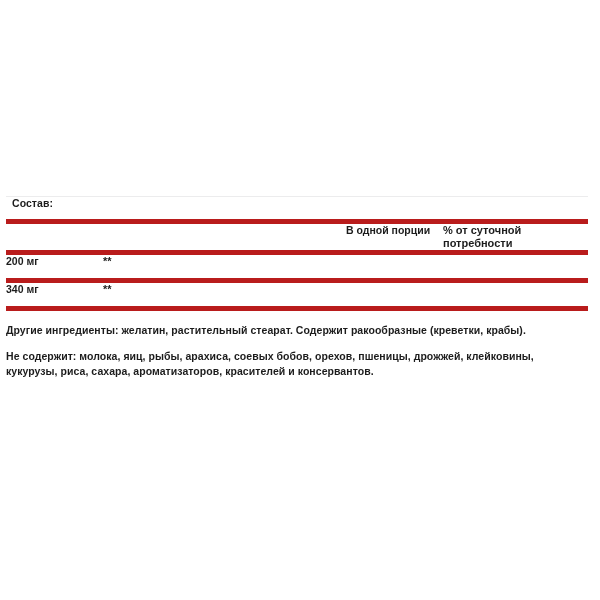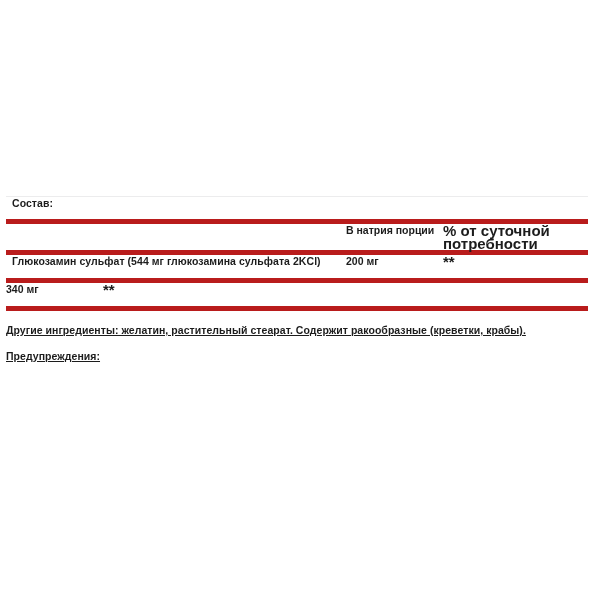--- a/index.html
+++ b/index.html
@@ -50,21 +50,21 @@
     letter-spacing: 0.05px;
   }
   .facts-row .cell-amount {
     flex: 0 0 97px;
     font-size: 10.5px;
     font-weight: bold;
     line-height: 13px;
   }
   .facts-row .cell-dv {
     flex: 1 1 auto;
-    font-size: 15px;
+    font-size: 11px;
     font-weight: bold;
     line-height: 13px;
   }
 
   .facts-row.title-row .cell-name,
   .facts-row.serving-row .cell-name {
     flex: 1 1 auto;
   }
 
   .facts-row.title-row { min-height: 22px; }
@@ -72,21 +72,20 @@
   .facts-row.header-row { min-height: 24px; }
   .facts-row.item-row { min-height: 23px; }
   .facts-row.footnote-row { min-height: 23px; }
 
   .facts-row.header-row .cell-name { font-weight: bold; }
 
   
   .info-block {
     padding: 0 12px 0 6px;
     margin-top: 12px;
-    text-decoration: underline;
   }
 
   .info-para {
     font-size: 10.5px;
     font-weight: bold;
     line-height: 15px;
     margin: 0 0 11px 0;
     letter-spacing: 0.05px;
   }
 
@@ -103,36 +102,35 @@
 
   <div class="facts-panel">
 
     <div class="facts-row title-row">
       <div class="cell-name">Состав:</div>
     </div>
 
 
     <div class="facts-row header-row">
       <div class="cell-name"></div>
-      <div class="cell-amount">В натрия  порции</div>
+      <div class="cell-amount">В одной  порции</div>
       <div class="cell-dv">% от суточной потребности</div>
     </div>
 
     <div class="facts-row item-row">
-      <div class="cell-name">Глюкозамин сульфат (544 мг глюкозамина сульфата 2KCl)</div>
       <div class="cell-amount">200 мг</div>
       <div class="cell-dv">**</div>
     </div>
 
     <div class="facts-row item-row">
       <div class="cell-amount">340 мг</div>
       <div class="cell-dv">**</div>
     </div>
 
 
   </div>
 
   <div class="info-block">
     <p class="info-para">Другие ингредиенты: желатин, растительный стеарат. Содержит ракообразные (креветки, крабы).</p>
-    <p class="info-para">Предупреждения:</p>
+    <p class="info-para">Не содержит: молока, яиц, рыбы, арахиса, соевых бобов, орехов, пшеницы, дрожжей, клейковины, кукурузы, риса, сахара, ароматизаторов, красителей и консервантов.</p>
   </div>
 
 </div>
 
 </body></html>

